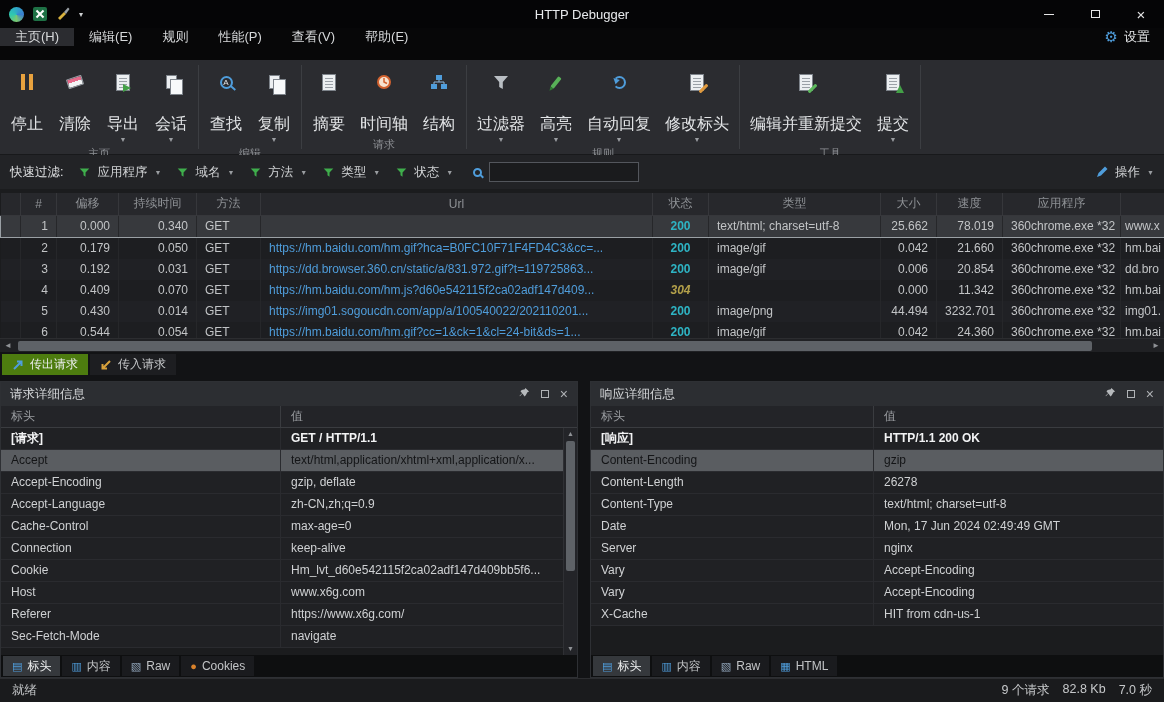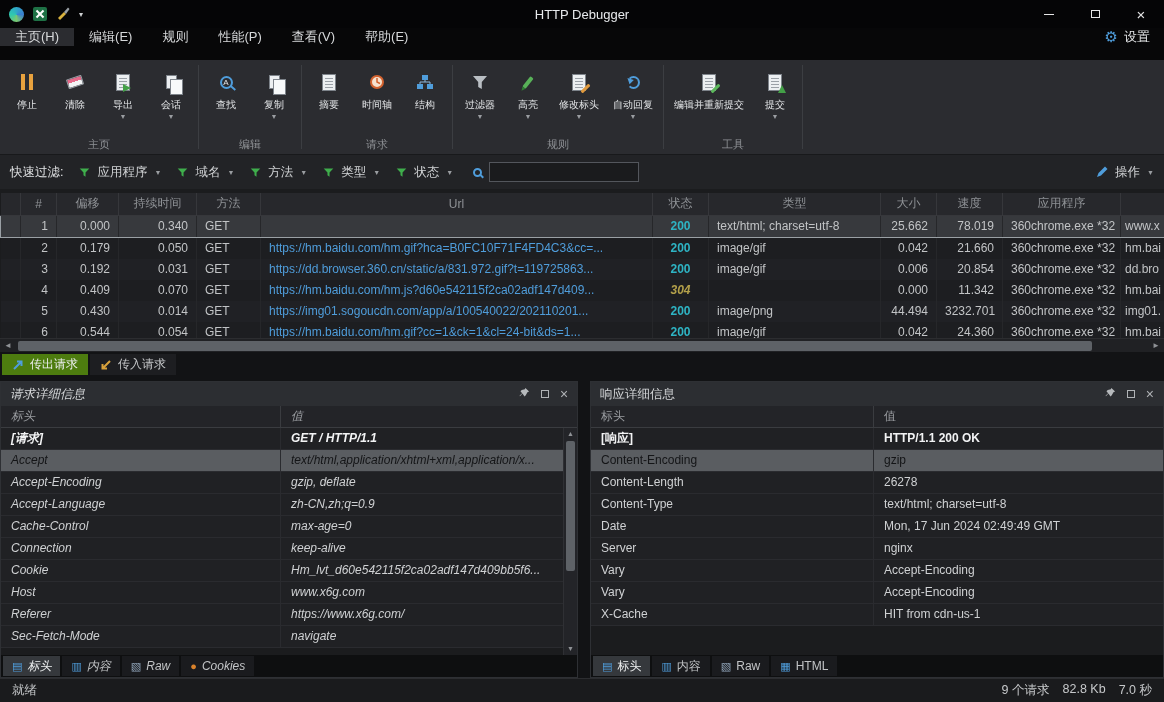--- a/index.html
+++ b/index.html
@@ -29,21 +29,21 @@
   .gear { color:#4f9ddb; font-size:15px; }
 
   
   .ribbon { height:95px; flex:0 0 95px; background:#2b2c30; display:flex; border-bottom:1px solid #18191b; }
   .rgroup { display:flex; flex-direction:column; padding:3px 3px 0; }
   .rbuttons { flex:1; display:flex; align-items:flex-start; }
   .rlabel { height:19px; line-height:19px; text-align:center; font-size:11px; color:#8f9296; }
   .rsep { width:1px; background:#3c3e42; margin:5px 0; }
   .rbtn { display:flex; flex-direction:column; align-items:center; padding:4px 7px 0; min-width:42px; }
   .iconbox { width:34px; height:30px; display:flex; align-items:center; justify-content:center; position:relative; }
-  .blabel { font-size:10px; color:#e2e4e6; white-space:nowrap; margin-top:1px;font-family:Liberation Mono, monospace; }
+  .blabel { font-size:16px; color:#e2e4e6; white-space:nowrap; margin-top:17px;font-family:Liberation Mono, monospace; }
   .rcaret { font-size:7px; color:#9a9da1; height:9px; line-height:9px; }
 
   .i-pause { width:12px; height:16px; background:linear-gradient(90deg,#e8a23e 0 4px,transparent 4px 8px,#e8a23e 8px 12px); }
   .i-eraser { width:16px; height:10px; border:1px solid #9aa0a6; background:linear-gradient(180deg,#e66a8a 0 45%,#f2f4f5 45% 100%); transform:rotate(-18deg); border-radius:1px; }
   .mini-doc { width:14px; height:17px; background:#eceff1; border:1px solid #7d838a; position:relative; display:block; }
   .mini-doc::before { content:''; position:absolute; left:2px; right:2px; top:3px; height:1px; background:#9aa0a6; box-shadow:0 3px 0 #9aa0a6,0 6px 0 #9aa0a6,0 9px 0 #9aa0a6; }
   .ov { position:absolute; }
   .arrow-right-green { right:-6px; bottom:-2px; width:0; height:0; border:4px solid transparent; border-left:8px solid #43a047; }
   .arrow-up-green { right:-5px; bottom:-3px; width:0; height:0; border:4px solid transparent; border-bottom:8px solid #43a047; }
   .pencil-orange { right:-6px; bottom:0; width:11px; height:3px; background:#e09a3e; transform:rotate(-45deg); border-radius:1px; }
@@ -92,21 +92,21 @@
   .hthumb { position:absolute; left:2px; right:56px; top:2px; bottom:2px; background:#5e6playbook267; background:#5e6267; border-radius:2px; }
 
   
   .tabstrip { height:23px; flex:0 0 23px; background:#121315; display:flex; align-items:flex-end; padding-left:2px; gap:2px; }
   .dtab { height:21px; display:flex; align-items:center; gap:6px; padding:0 10px; font-size:12px; color:#c6c8ca; background:#1d1e21; }
   .dtab.active { background:#4d7c0f; color:#eceef0; }
 
   
   .panels { flex:1; display:flex; gap:12px; background:#121315; padding-top:6px; }
   .panel { display:flex; flex-direction:column; background:#202124; border:1px solid #2e3034; }
-  .panel.left { width:578px; flex:0 0 578px;font-style:italic; }
+  .panel.left { width:578px; flex:0 0 578px; }
   .panel.right { flex:1; }
   .phead { height:24px; flex:0 0 24px; background:#2c2e32; display:flex; align-items:center; padding:0 9px; font-size:12.5px; color:#d6d8da; }
   .ptools { margin-left:auto; display:flex; align-items:center; gap:11px; color:#b0b3b6; }
   .pbox { width:8px; height:8px; border:1px solid #b0b3b6; display:inline-block; }
   .pclose { font-size:14px; line-height:12px; }
   .pcolhead { height:22px; flex:0 0 22px; display:flex; font-size:12px; color:#9a9da1; border-bottom:1px solid #3a3c40; background:#232428; }
   .pch-h { padding:0 10px; line-height:21px; border-right:1px solid #3a3c40; }
   .panel.left  .pch-h { width:280px; flex:0 0 280px; }
   .panel.right .pch-h { width:283px; flex:0 0 283px; }
   .pch-v { flex:1; padding:0 10px; line-height:21px; }
@@ -277,32 +277,32 @@
         </div>
         <div class="rbtn">
           <div class="iconbox">
               <div class="i-pen"></div>
             </div>
           <span class="blabel">高亮</span>
           <span class="rcaret">▼</span>
         </div>
         <div class="rbtn">
           <div class="iconbox">
+              <div class="i-reply"></div>
+            </div>
+          <span class="blabel">自动回复</span>
+          <span class="rcaret">▼</span>
+        </div>
+        <div class="rbtn">
+          <div class="iconbox">
               <span class="mini-doc">
                 <i class="ov pencil-orange"></i>
               </span>
             </div>
           <span class="blabel">修改标头</span>
-          <span class="rcaret">▼</span>
-        </div>
-        <div class="rbtn">
-          <div class="iconbox">
-              <div class="i-reply"></div>
-            </div>
-          <span class="blabel">自动回复</span>
           <span class="rcaret">▼</span>
         </div>
       </div>
       <div class="rlabel">规则</div>
     </div>
     <div class="rsep"></div>
 
     <div class="rgroup">
       <div class="rbuttons">
         <div class="rbtn">

